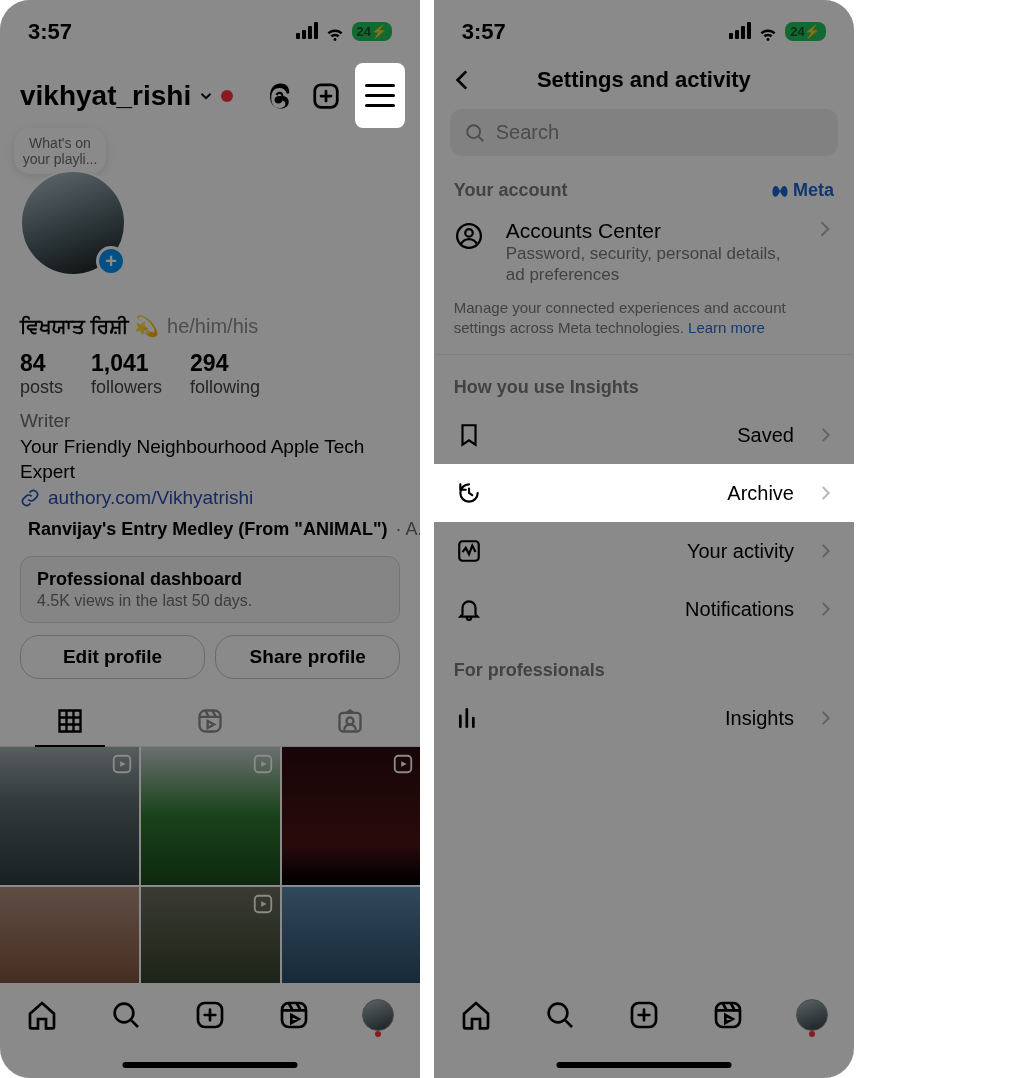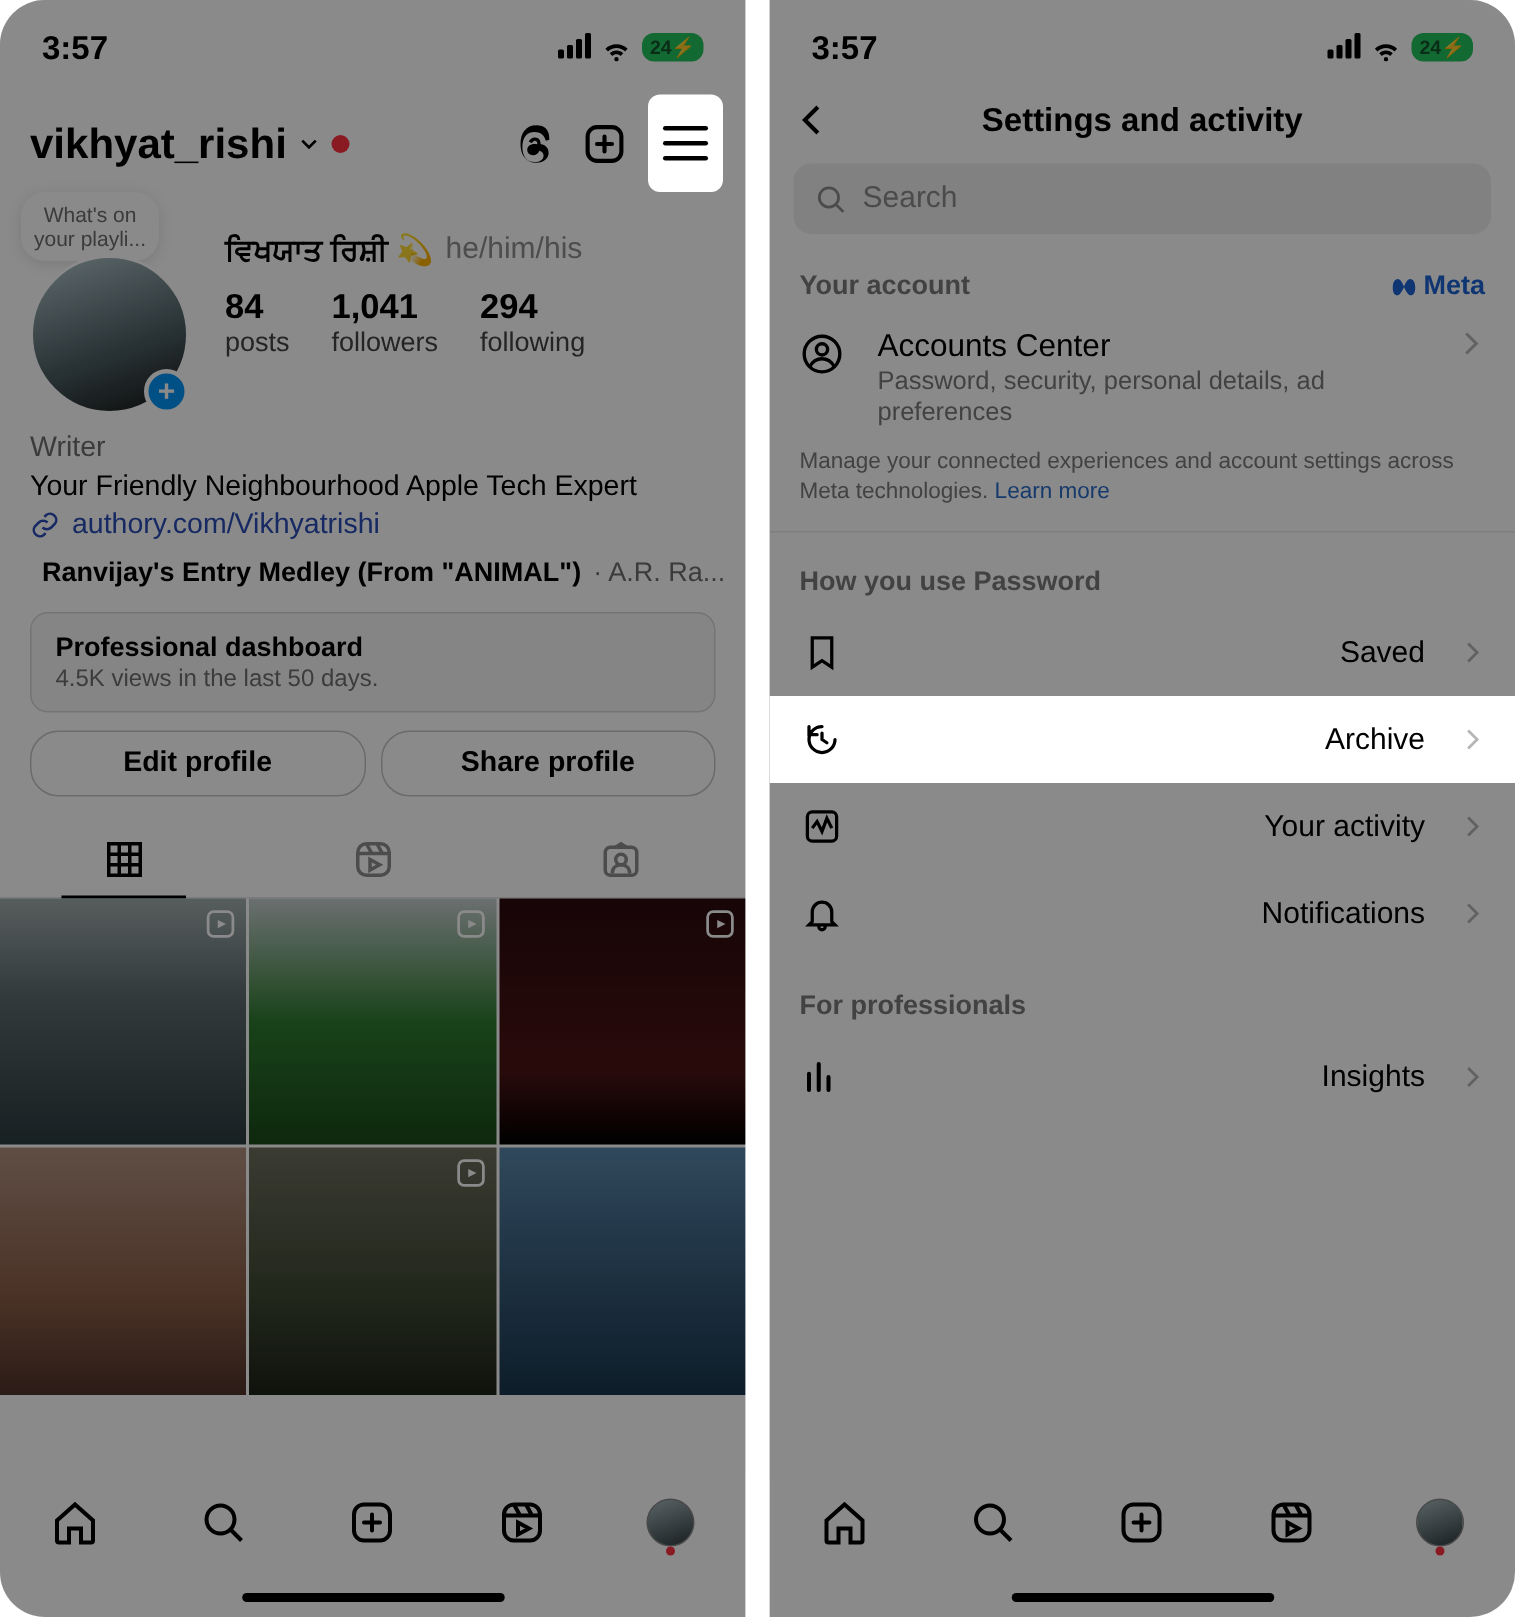--- a/index.html
+++ b/index.html
@@ -1,17 +1,17 @@
 <!DOCTYPE html>
 <html><head>
 <meta charset="utf-8">
 <style>
   * { margin:0; padding:0; box-sizing:border-box; font-family: -apple-system, Helvetica, Arial, sans-serif; }
   body { background:#fff; width:1010px; height:1078px; }
-  .wrap { display:flex; background:#a9a9a9; width:1010px; border-radius:30px; overflow:hidden;}
+  .wrap { display:flex; background:#a9a9a9; width:854px; border-radius:30px; overflow:hidden;}
   .phone { position:relative; height:1078px; background:#fff; overflow:hidden; }
   .p-left { width:497px; }
   .p-right { width:497px; }
   .divider { width:16px; background:#fff; }
 
   .mask { position:absolute; inset:0; background:rgba(0,0,0,0.46); pointer-events:none; z-index:40;}
   .highlight { position:relative; z-index:50 !important; background:#fff; }
 
   
   .status { display:flex; justify-content:space-between; align-items:center; padding:18px 28px 10px 28px; height:55px; font-size:22px; font-weight:700;}
@@ -26,21 +26,21 @@
   .uname { font-size:28px; font-weight:800; display:flex; align-items:center; gap:6px; flex:1;}
   .red-dot{width:12px;height:12px;background:#ff3040;border-radius:50%;}
   .h-actions{display:flex;align-items:center;gap:12px;}
   .h-ico{width:34px;height:34px;display:flex;align-items:center;justify-content:center;}
   .menu-box { width:50px; height:65px; display:flex; align-items:center; justify-content:center; border-radius:8px;}
   .ham{width:30px;height:3px;background:#000;position:relative;border-radius:2px;}
   .ham::before,.ham::after{content:"";position:absolute;left:0;width:30px;height:3px;background:#000;border-radius:2px;}
   .ham::before{top:-10px;} .ham::after{top:10px;}
 
   
-  .prof-info{display:flex; padding:0 20px; gap:20px; align-items:flex-start;}
+  .prof-info{display:flex; padding:0 20px; gap:20px; align-items:flex-start;flex-direction:column;}
   .avatar-wrap{position:relative;width:110px;}
   .note{ position:absolute; top:-8px; left:-6px; background:#fff; width:92px; padding:7px 6px; font-size:14px; color:#6d6d6d; border-radius:16px; text-align:center; box-shadow:0 2px 10px rgba(0,0,0,.12); line-height:1.15;}
   .avatar{width:106px;height:106px;border-radius:50%;background:linear-gradient(160deg,#b2c6cc 0%,#4a5c61 60%,#161616 100%);border:2px solid #fff; margin-top:34px; position:relative;}
   .add-btn{position:absolute;right:-2px;bottom:-2px;width:30px;height:30px;background:#0095f6;border:3px solid #fff;border-radius:50%;display:flex;align-items:center;justify-content:center;color:#fff;font-size:20px;font-weight:700;}
   .stats-block{flex:1; padding-top:18px;}
   .name-line{font-size:20px;font-weight:600;display:flex;gap:8px;align-items:center;}
   .pronouns{color:#8f8f8f;font-weight:400;}
   .stats{display:flex; gap:28px; margin-top:12px;}
   .stat{display:flex;flex-direction:column;}
   .stat .num{font-size:23px;font-weight:800;}
@@ -343,21 +343,21 @@
     </div>
     <svg viewBox="0 0 24 24" width="20" height="20">
           <path d="M9 4l8 8-8 8" fill="none" stroke="#b6b6b6" stroke-width="2.5"></path>
         </svg>
   </div>
 
   <div class="sub-note">
     <span>Manage your connected experiences and account settings across Meta technologies. </span><a href="#">Learn more</a>
   </div>
 
-  <div class="section-title">How you use Password</div>
+  <div class="section-title">How you use Insights</div>
 
   <div class="row">
     <div class="ic">
           <svg viewBox="0 0 24 24" width="26" height="26">
             <path d="M6 3h12v18l-6-4-6 4z" fill="none" stroke="#000" stroke-width="2"></path>
           </svg>
         </div>
     <div class="txt">Saved</div>
     <svg class="chev" viewBox="0 0 24 24" width="18" height="18">
           <path d="M9 4l8 8-8 8" fill="none" stroke="#b6b6b6" stroke-width="2.5"></path>

